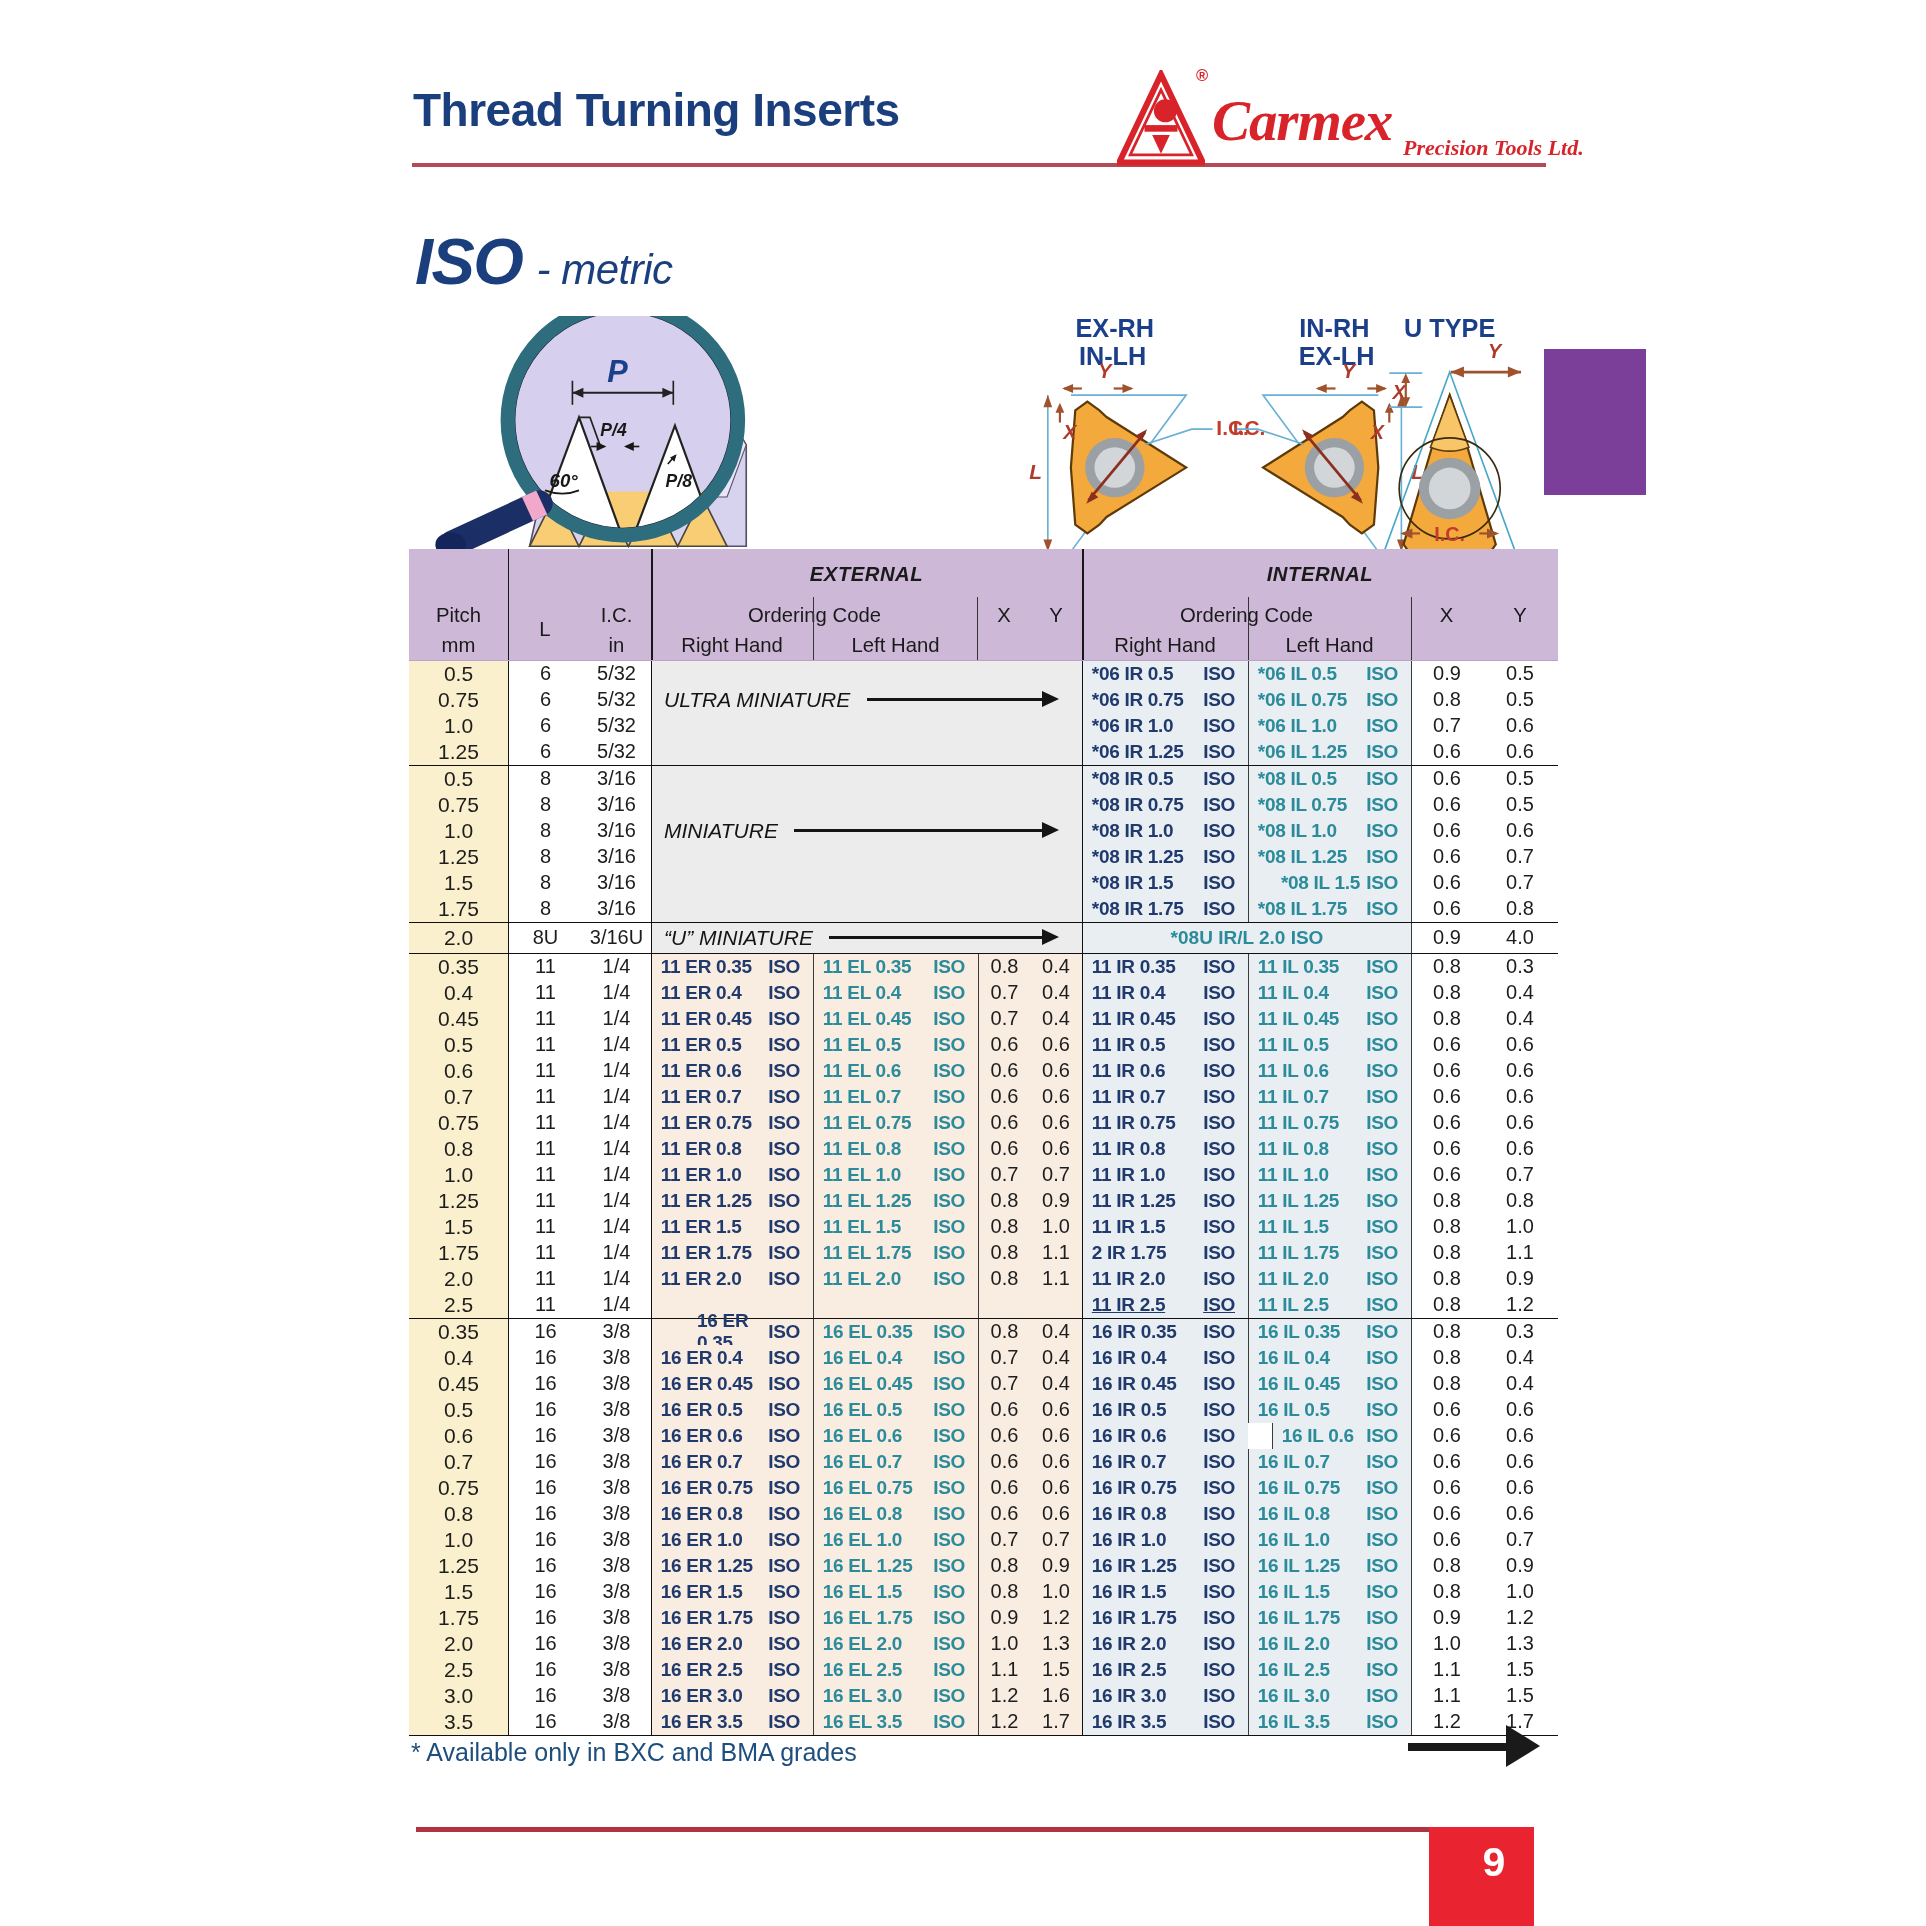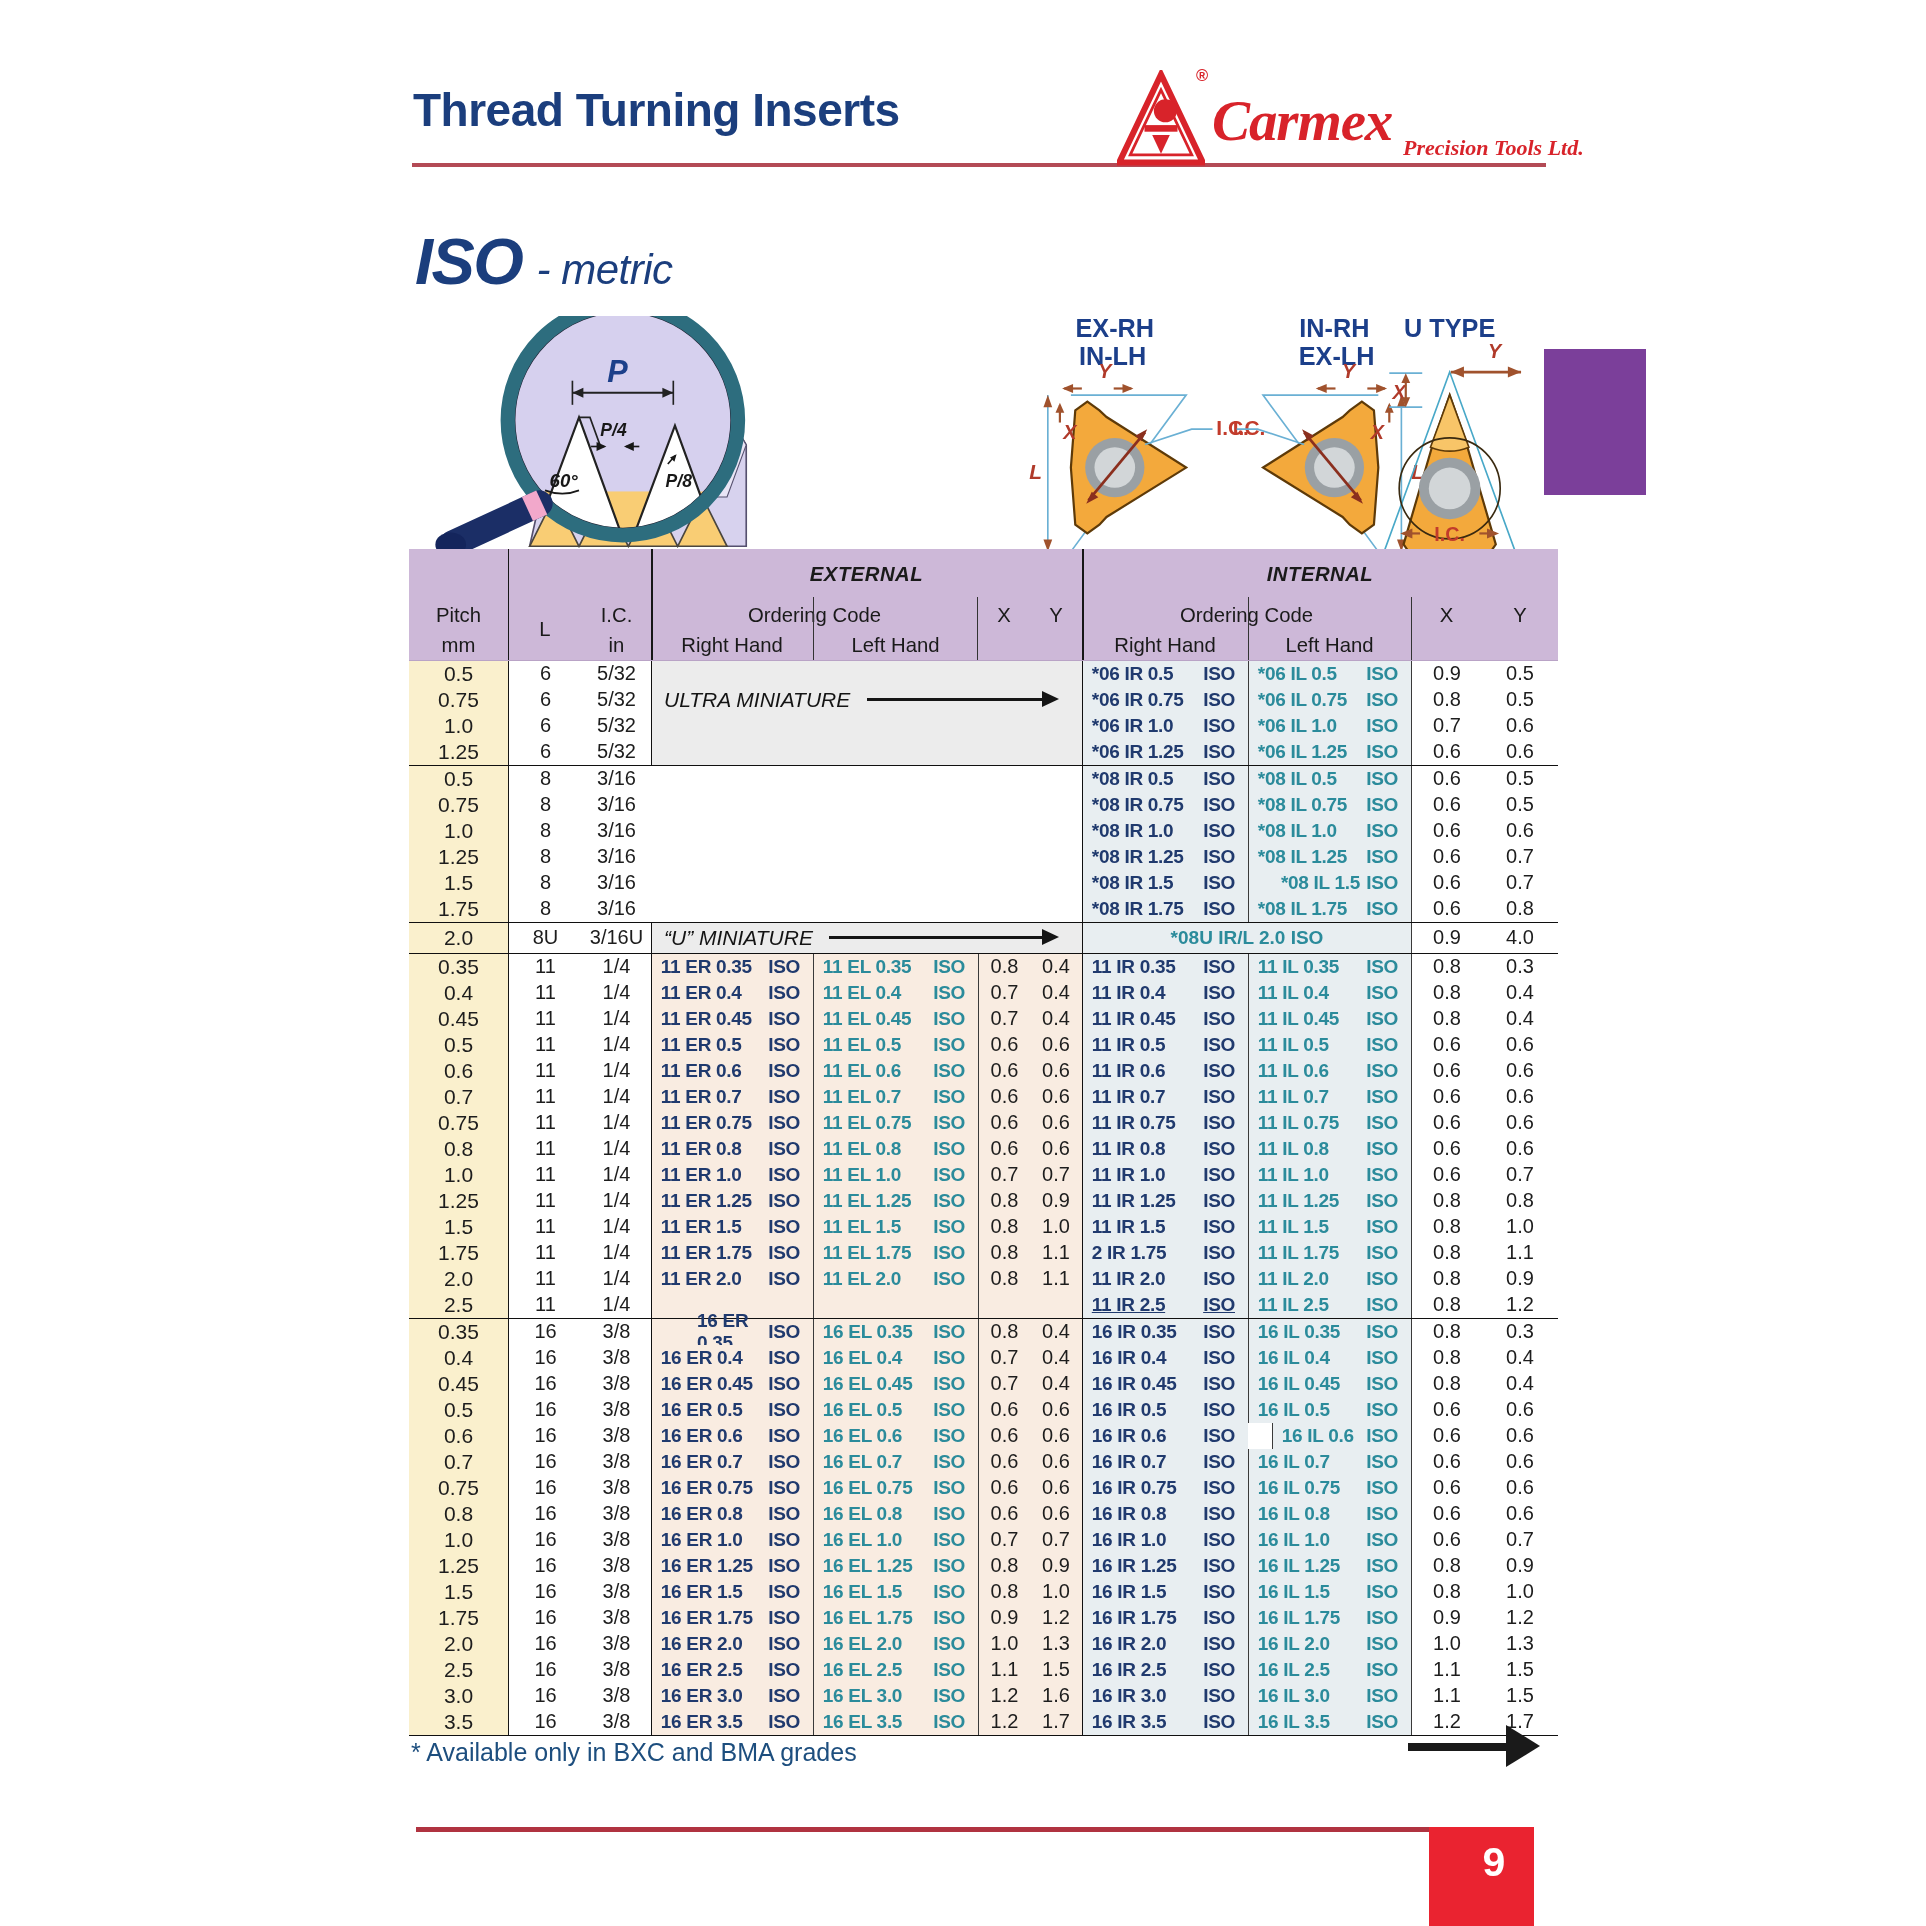--- a/index.html
+++ b/index.html
@@ -315,20 +315,26 @@
             <div class="code-b">ISO</div>
           </div>
           <div class="cell c-il teal" style="grid-area: 4 / 9;">
             <div class="code-a">*06 IL 1.25</div>
             <div class="code-b">ISO</div>
           </div>
           <div class="cell c-x2" style="grid-area: 4 / 10;">0.6</div>
           <div class="cell c-y2" style="grid-area: 4 / 11;">0.6</div>
         </div>
         <div class="tsec" style="grid-template-rows: repeat(6, 26px);">
+          <div class="cell c-banner" style="grid-area: 1 / 4 / span 6 / span 4;">
+            <div class="banner-inner" style="top: 65px;">
+              <div class="banner-label">MINIATURE</div>
+              <div class="b-arrow"></div>
+            </div>
+          </div>
           <div class="cell c-p" style="grid-area: 1 / 1;">0.5</div>
           <div class="cell c-l" style="grid-area: 1 / 2;">8</div>
           <div class="cell c-ic" style="grid-area: 1 / 3;">3/16</div>
           <div class="cell c-ir" style="grid-area: 1 / 8;">
             <div class="code-a">*08 IR 0.5</div>
             <div class="code-b">ISO</div>
           </div>
           <div class="cell c-il teal" style="grid-area: 1 / 9;">
             <div class="code-a">*08 IL 0.5</div>
             <div class="code-b">ISO</div>

